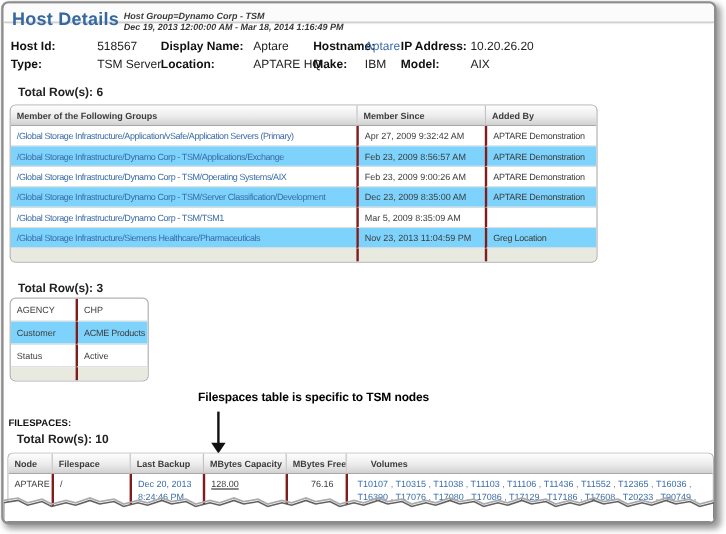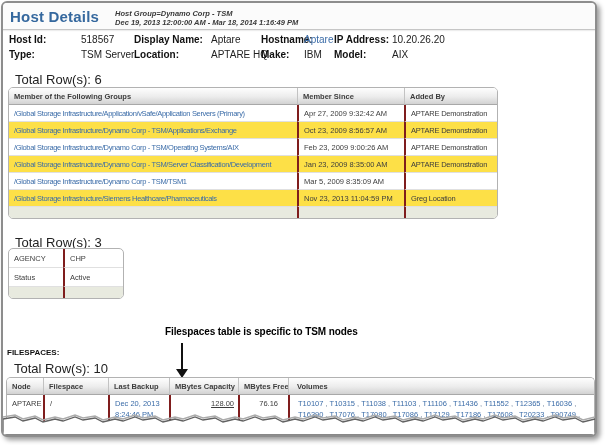--- a/index.html
+++ b/index.html
@@ -8,70 +8,70 @@
 
   .frame {
     position:absolute; left:1px; top:1px; width:596px; height:436px;
     border:2px solid #8d8d8d; border-radius:6px; background:#fff;
     box-shadow:3px 3px 5px rgba(0,0,0,.40);
   }
   .frame-inner { position:absolute; inset:0; overflow:hidden; border-radius:4px; }
 
   
   .title-bar {
-    position:absolute; top:0; left:0; right:0; height:27px;
+    position:absolute; top:0; left:0; right:0; height:16px;
     background:#fbfbfb; border-bottom:1px solid #c6c6c6;
     box-shadow:0 1px 1px rgba(0,0,0,.07);
     display:flex; align-items:flex-start; padding:5px 6px 0 7px;
   }
   .page-title { font-size:15px; font-weight:bold; color:#35689e; letter-spacing:.2px; }
-  .subtitle { margin-left:16px; padding-top:1px; font-size:7.5px; font-weight:bold; font-style:italic; color:#3a3a3a; line-height:9px; }
+  .subtitle { margin-left:4px; padding-top:1px; font-size:7.5px; font-weight:bold; font-style:italic; color:#3a3a3a; line-height:9px; }
 
   
   .host-info { position:absolute; top:31px; left:6px; right:2px; font-size:10px; color:#222; }
   .host-info table { border-collapse:collapse; table-layout:fixed; width:100%; }
   .host-info td { padding:0 0 4px 0; white-space:nowrap; vertical-align:top; }
   .hi-label { font-weight:bold; color:#111; }
   .link { color:#3b6ca8; text-decoration:none; cursor:pointer; }
 
-  .total-rows { position:absolute; font-size:13px; font-weight:normal; color:#222; }
+  .total-rows { position:absolute; font-size:10px; font-weight:bold; color:#222; }
 
   
   .wrap { position:absolute; border:1px solid #b2b2b2; border-radius:5px; overflow:hidden; background:#fff; }
   table.tbl { border-collapse:separate; border-spacing:0; table-layout:fixed; width:100%; font-size:7.5px; color:#3d3d3d; }
   .tbl th {
     background:linear-gradient(#fefefe, #ececec 55%, #d2d2d2);
     border-bottom:1px solid #a8a8a8; color:#3c3c3c; font-weight:bold;
     text-align:left; height:17px; padding:0 0 0 5px; white-space:nowrap; overflow:hidden;
   }
   .tbl th + th { border-left:1px solid #c2c2c2; }
   .tbl td { height:17px; border-bottom:1px solid #e0e0e0; padding:0 0 0 5px; white-space:nowrap; overflow:hidden; }
   .tbl td + td { border-left:2px solid #7f1d1d; }
-  .tbl tr.even td { background:#fde047; }
+  .tbl tr.even td { background:#7dd3fc; }
   .tbl tr.footer-row td { height:11px; background:#e8eadf; border-bottom:none; }
   .path-link { letter-spacing:-0.35px; }
   .tight { letter-spacing:-0.2px; }
 
   .groups-wrap { top:84px; left:5px; width:490px; }
   .attr-wrap   { top:245px; left:5px; width:116px; }
   .attr-wrap td { height:19px; }
 
   
   .annotation { position:absolute; top:323px; left:162px; font-size:10px; font-weight:bold; color:#000; letter-spacing:-0.1px; }
   .arrow-line { position:absolute; top:340px; left:178px; width:2px; height:27px; background:#111; }
   .arrow-head { position:absolute; top:366px; left:173px; width:0; height:0;
     border-left:6px solid transparent; border-right:6px solid transparent; border-top:9px solid #111; }
 
   .fs-label { position:absolute; top:345px; left:4px; font-size:8px; font-weight:bold; color:#111; }
 
   
   .fs-wrap { top:374px; left:3px; width:589px; border-bottom:none; border-radius:5px 5px 0 0; }
   .fs-wrap td { height:40px; vertical-align:top; padding-top:4px; }
   .fs-wrap td.wrapcell { white-space:normal; line-height:10.5px; }
-  .num { text-align:right; padding-right:4px !important;text-decoration:underline; }
+  .num { padding-right:4px !important;text-decoration:underline; }
   .num2 { text-align:right; padding-right:10px !important; }
   .vol-cell { white-space:normal !important; line-height:11px; padding:3px 6px 0 8px !important; }
   .vsep { color:#6b7f99; }
 
   
   .torn { position:absolute; left:0; top:406px; width:592px; height:26px; pointer-events:none; }
 </style>
 </head>
 <body>
 
@@ -138,31 +138,31 @@
         <th>Member Since</th>
         <th>Added By</th>
       </tr>
       <tr class="odd">
         <td><a class="link path-link">/Global Storage Infrastructure/Application/vSafe/Application Servers (Primary)</a></td>
         <td>Apr 27, 2009 9:32:42 AM</td>
         <td class="tight">APTARE Demonstration</td>
       </tr>
       <tr class="even">
         <td><a class="link path-link">/Global Storage Infrastructure/Dynamo Corp - TSM/Applications/Exchange</a></td>
-        <td>Oct 23, 2009 8:56:57 AM</td>
+        <td>Feb 23, 2009 8:56:57 AM</td>
         <td class="tight">APTARE Demonstration</td>
       </tr>
       <tr class="odd">
         <td><a class="link path-link">/Global Storage Infrastructure/Dynamo Corp - TSM/Operating Systems/AIX</a></td>
         <td>Feb 23, 2009 9:00:26 AM</td>
         <td class="tight">APTARE Demonstration</td>
       </tr>
       <tr class="even">
         <td><a class="link path-link">/Global Storage Infrastructure/Dynamo Corp - TSM/Server Classification/Development</a></td>
-        <td>Jan 23, 2009 8:35:00 AM</td>
+        <td>Dec 23, 2009 8:35:00 AM</td>
         <td class="tight">APTARE Demonstration</td>
       </tr>
       <tr class="odd">
         <td><a class="link path-link">/Global Storage Infrastructure/Dynamo Corp - TSM/TSM1</a></td>
         <td>Mar 5, 2009 8:35:09 AM</td>
         <td class="tight"></td>
       </tr>
       <tr class="even">
         <td><a class="link path-link">/Global Storage Infrastructure/Siemens Healthcare/Pharmaceuticals</a></td>
         <td>Nov 23, 2013 11:04:59 PM</td>
@@ -182,20 +182,24 @@
   <div class="wrap attr-wrap">
     <table class="tbl">
       <colgroup>
             <col style="width:54px">
             <col>
           </colgroup>
       <tbody>
       <tr class="odd">
         <td>AGENCY</td>
         <td>CHP</td>
+      </tr>
+      <tr class="even">
+        <td>Customer</td>
+        <td class="tight">ACME Products</td>
       </tr>
       <tr class="odd">
         <td>Status</td>
         <td>Active</td>
       </tr>
       <tr class="footer-row">
               <td></td>
               <td></td>
             </tr>
     </tbody>
@@ -219,21 +223,21 @@
             <col style="width:50px">
             <col>
           </colgroup>
       <tbody>
             <tr>
         <th>Node</th>
         <th>Filespace</th>
         <th>Last Backup</th>
         <th>MBytes Capacity</th>
         <th>MBytes Free</th>
-        <th style="padding-left:8px">Volumes</th>
+        <th style="padding-left:20px">Volumes</th>
       </tr>
       <tr class="odd">
         <td>APTARE</td>
         <td>/</td>
         <td class="wrapcell"><a class="link">Dec 20, 2013 8:24:46 PM</a></td>
         <td class="num">128.00</td>
         <td class="num2">76.16</td>
         <td class="vol-cell"><a class="link">T10107</a><span class="vsep"> , </span><a class="link">T10315</a><span class="vsep"> , </span><a class="link">T11038</a><span class="vsep"> , </span><a class="link">T11103</a><span class="vsep"> , </span><a class="link">T11106</a><span class="vsep"> , </span><a class="link">T11436</a><span class="vsep"> , </span><a class="link">T11552</a><span class="vsep"> , </span><a class="link">T12365</a><span class="vsep"> , </span><a class="link">T16036</a><span class="vsep"> , </span><a class="link">T16390</a><span class="vsep"> , </span><a class="link">T17076</a><span class="vsep"> , </span><a class="link">T17080</a><span class="vsep"> , </span><a class="link">T17086</a><span class="vsep"> , </span><a class="link">T17129</a><span class="vsep"> , </span><a class="link">T17186</a><span class="vsep"> , </span><a class="link">T17608</a><span class="vsep"> , </span><a class="link">T20233</a><span class="vsep"> , </span><a class="link">T90749</a><span class="vsep"> , </span><a class="link">T90836</a></td>
       </tr>
     </tbody>

